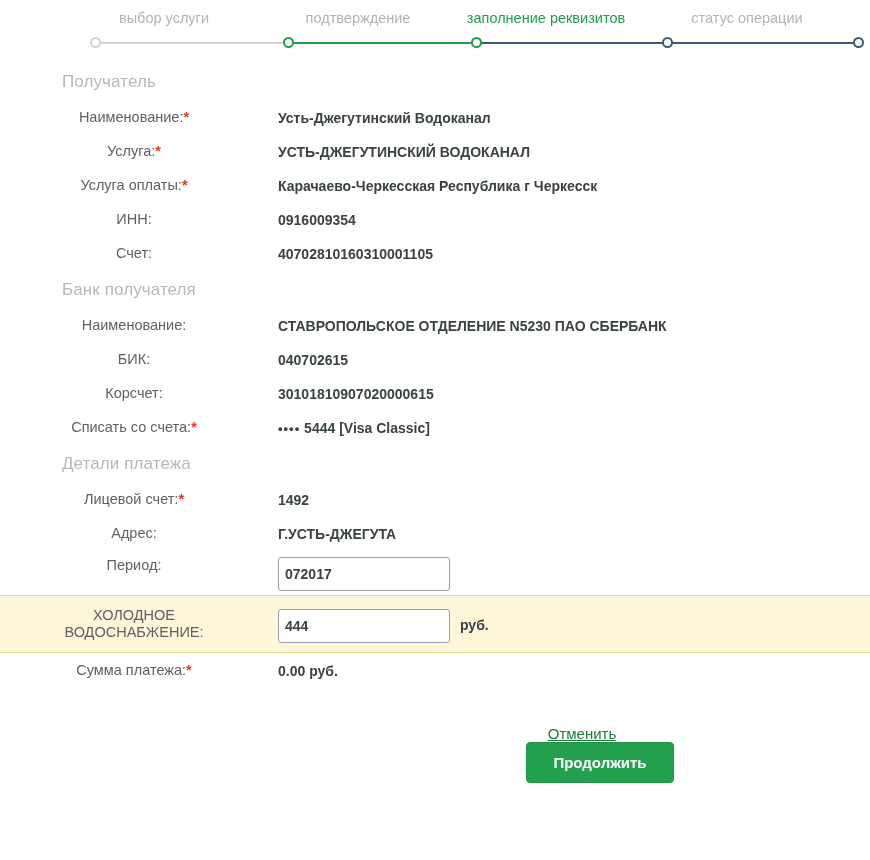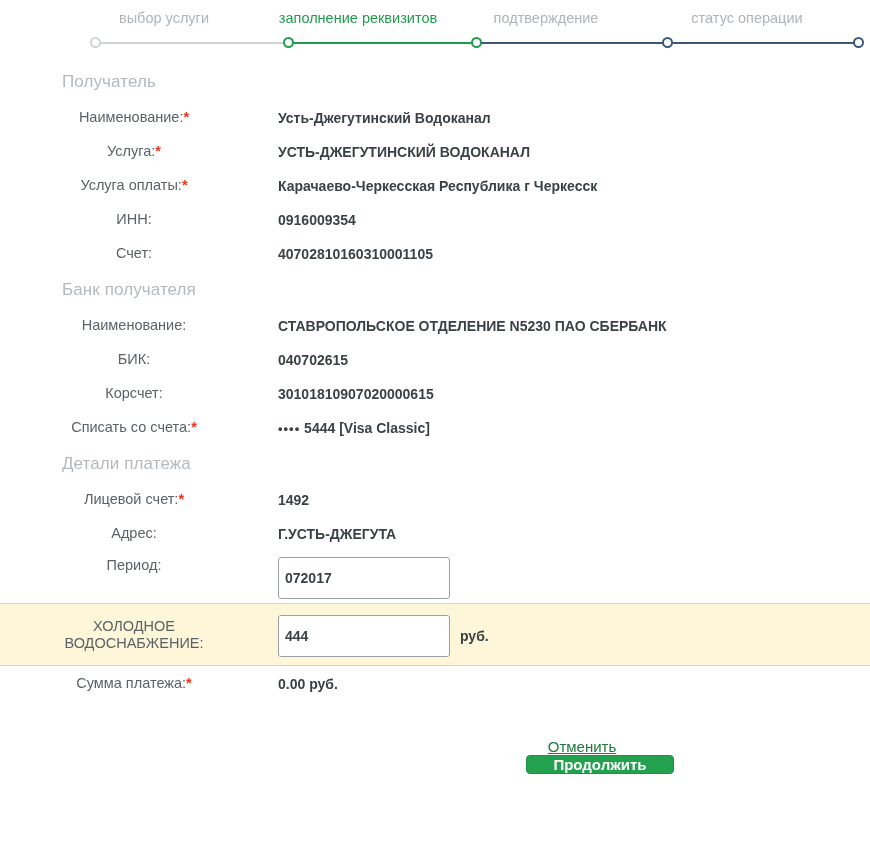--- a/index.html
+++ b/index.html
@@ -120,21 +120,21 @@
     min-height: 58px;
     padding: 8px 0;
   }
   .highlight-row .row-label {
     line-height: 17px;
     padding-top: 0;
   }
 
   input.text {
     width: 172px;
-    height: 42px;
+    height: 34px;
     border: 1px solid #9aa0a4;
     border-radius: 3px;
     padding: 2px 6px;
     font-family: "Liberation Sans", sans-serif;
     font-size: 14px;
     font-weight: bold;
     color: #3b4245;
     background: #fff;
     outline: none;
   }
@@ -167,35 +167,35 @@
     cursor: pointer;
     margin-right: 36px;
   }
   .btn-continue {
     background: #23a14f;
     border: 1px solid #1e8f46;
     border-radius: 4px;
     color: #ffffff;
     font-size: 15px;
     font-weight: bold;
-    padding: 0 26px;
+    padding: 11px 26px;
     cursor: pointer;
     font-family: "Liberation Sans", sans-serif;
   }
 </style>
 </head>
 <body>
 
 <div id="page">
 
   <div class="stepper">
     <div class="step-labels">
       <div class="step-label sl0">выбор услуги</div>
+      <div class="step-label sl2">подтверждение</div>
       <div class="step-label sl1 active">заполнение реквизитов</div>
-      <div class="step-label sl2">подтверждение</div>
       <div class="step-label sl3">статус операции</div>
     </div>
 
     <div class="track-wrap">
       <div class="seg seg-grey" style="left:6px;   width:192px;"></div>
       <div class="seg seg-green" style="left:198px; width:188px;"></div>
       <div class="seg seg-dark" style="left:386px; width:191px;"></div>
       <div class="seg seg-dark" style="left:577px; width:191px;"></div>
 
       <div class="node" style="left:0px;"></div>

